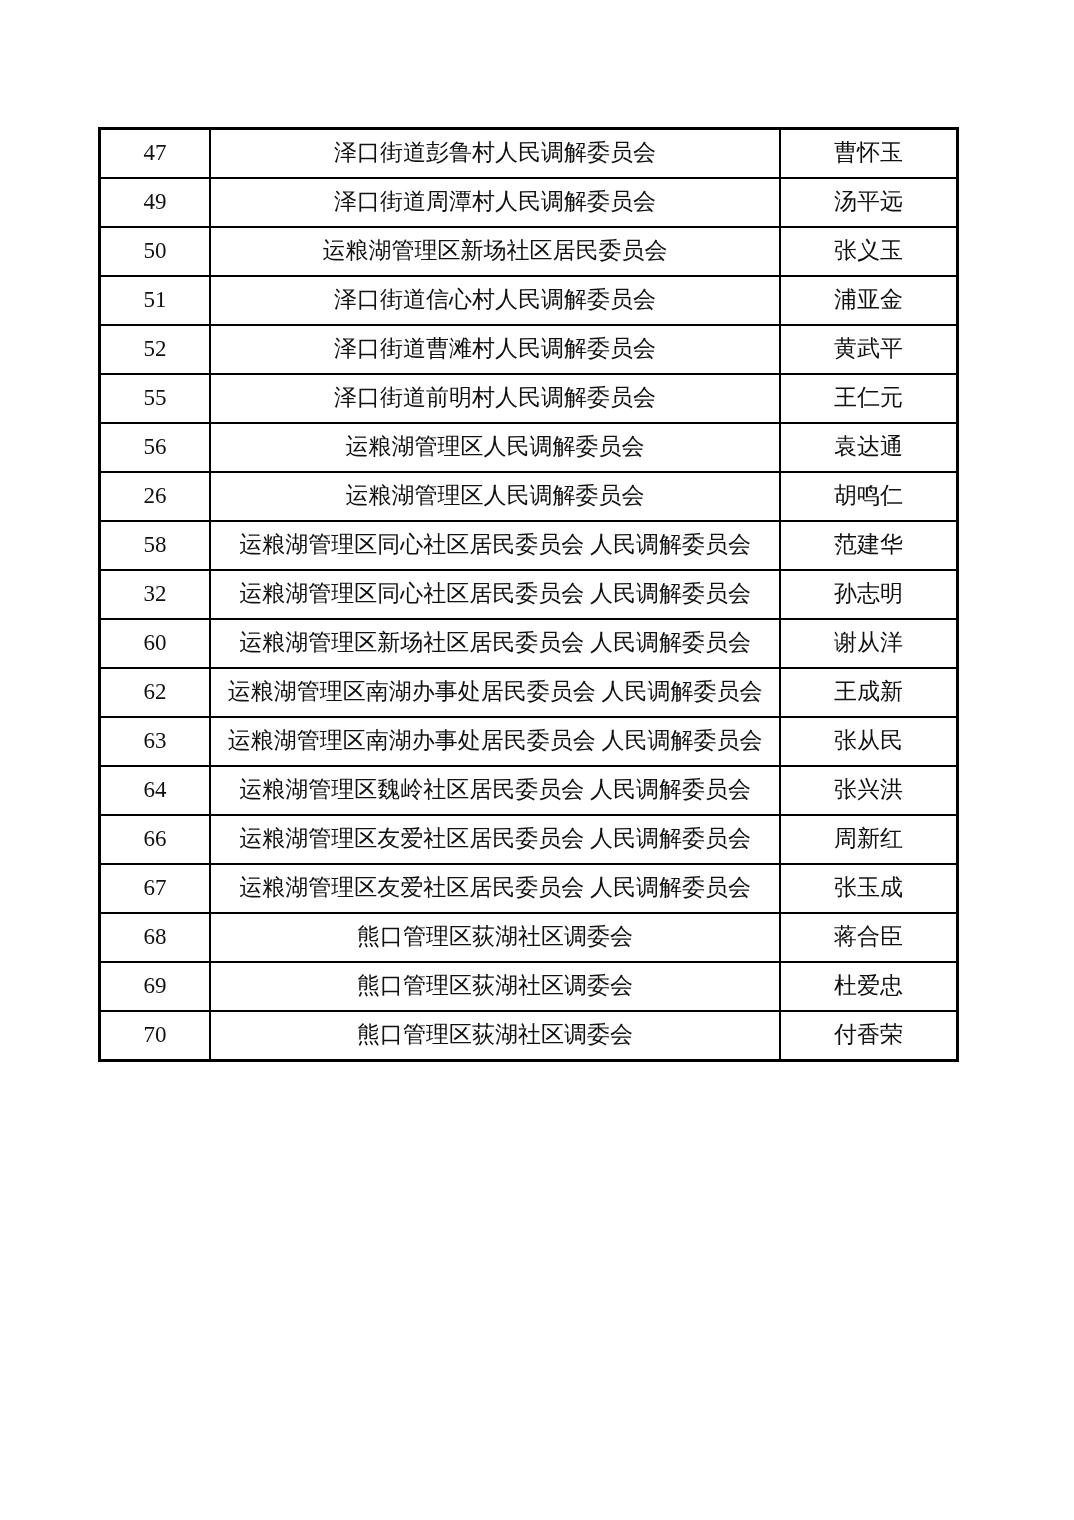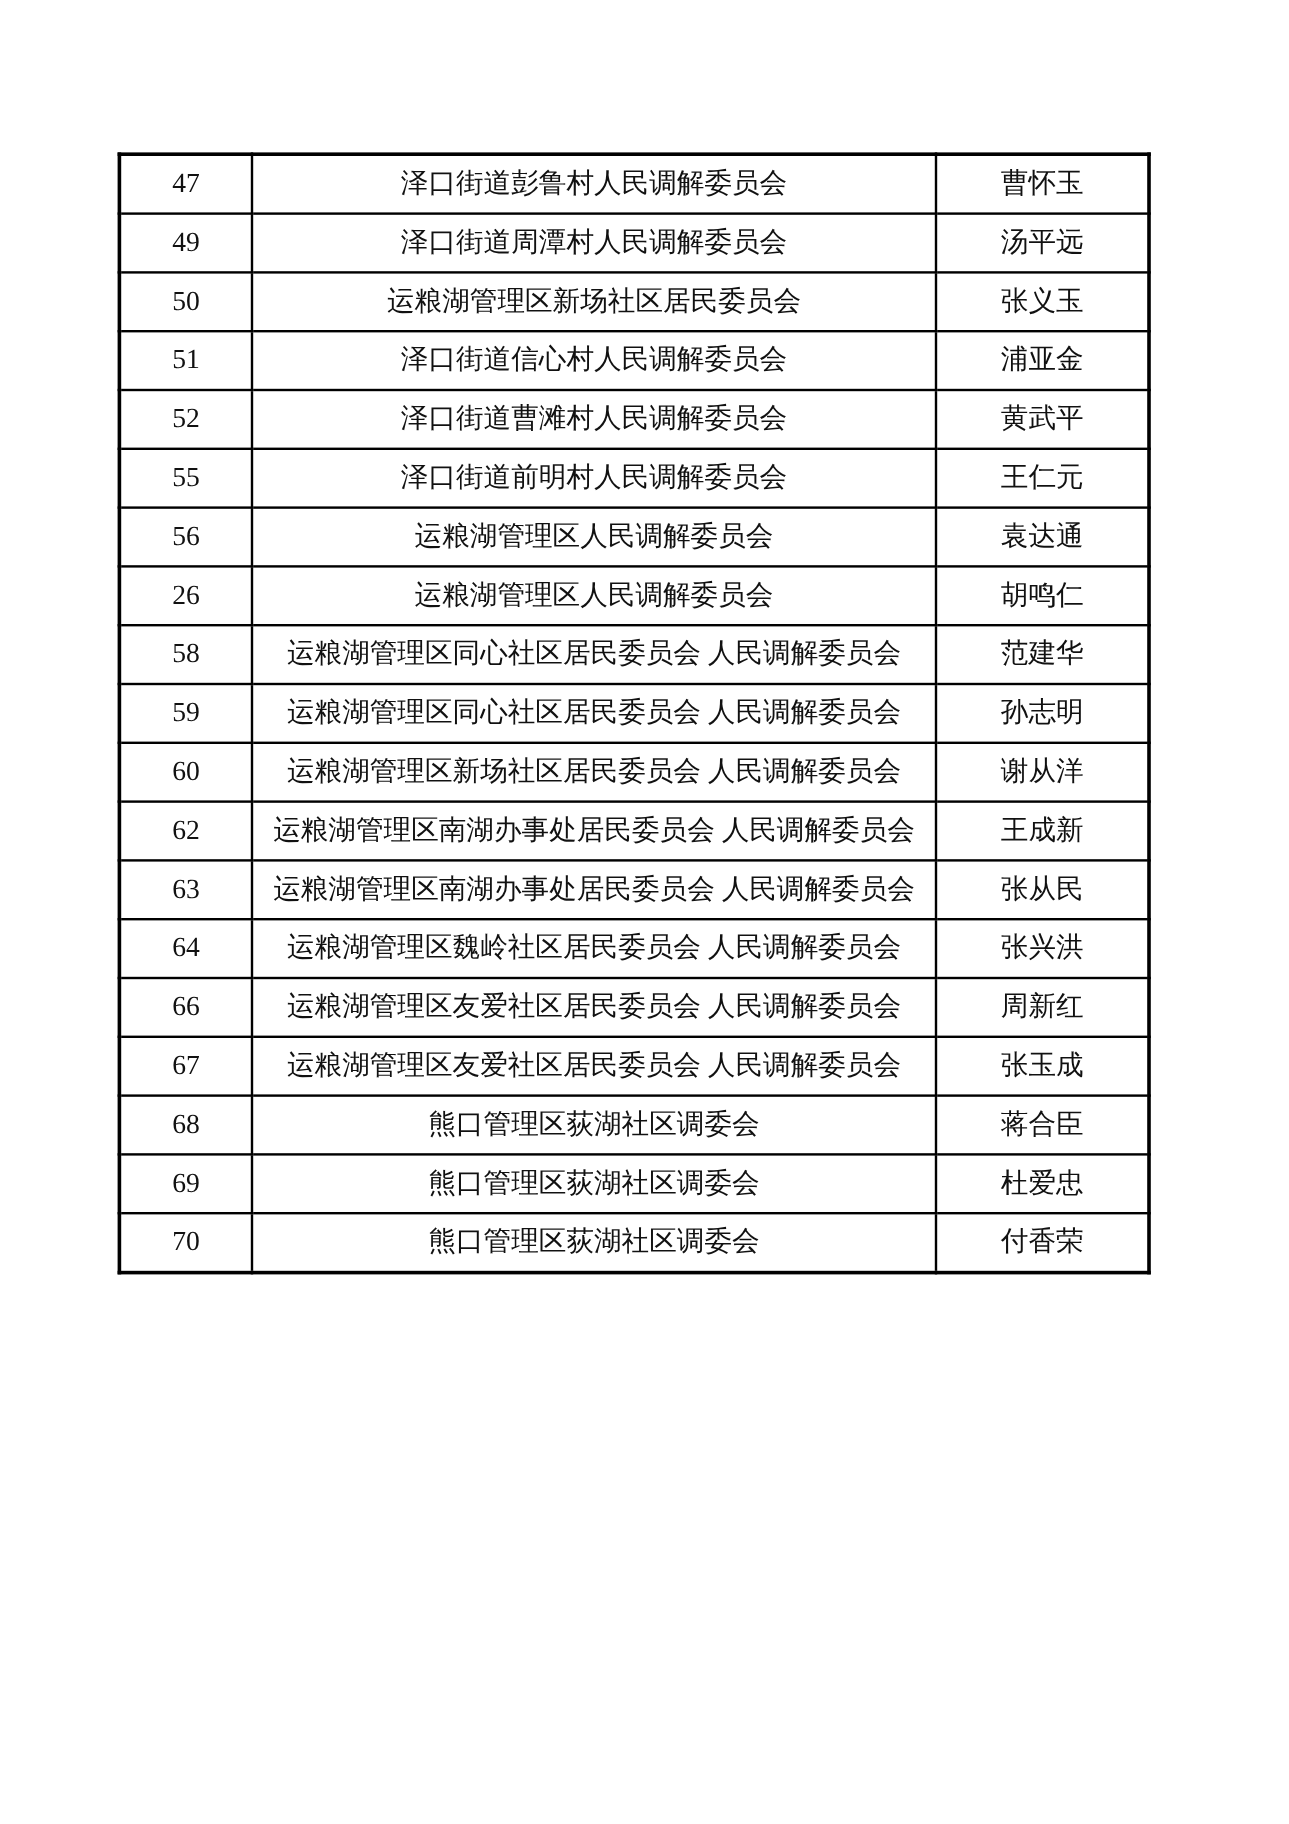--- a/index.html
+++ b/index.html
@@ -101,21 +101,21 @@
     <td class="col-name">胡鸣仁</td>
   </tr>
 
   <tr>
     <td class="col-no">58</td>
     <td class="col-org">运粮湖管理区同心社区居民委员会 人民调解委员会</td>
     <td class="col-name">范建华</td>
   </tr>
 
   <tr>
-    <td class="col-no">59</td>
+    <td class="col-no">32</td>
     <td class="col-org">运粮湖管理区同心社区居民委员会 人民调解委员会</td>
     <td class="col-name">孙志明</td>
   </tr>
 
   <tr>
     <td class="col-no">60</td>
     <td class="col-org">运粮湖管理区新场社区居民委员会 人民调解委员会</td>
     <td class="col-name">谢从洋</td>
   </tr>
 

